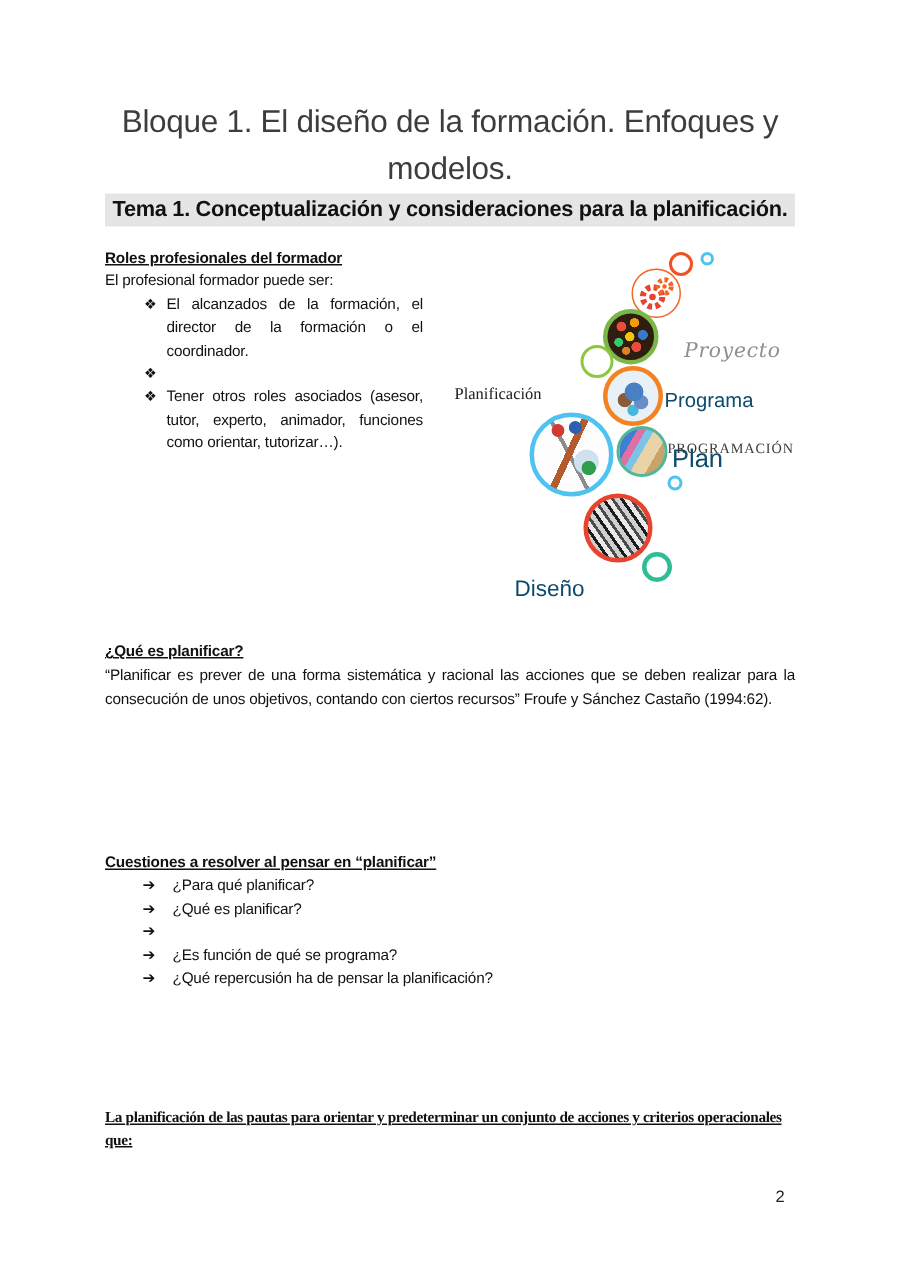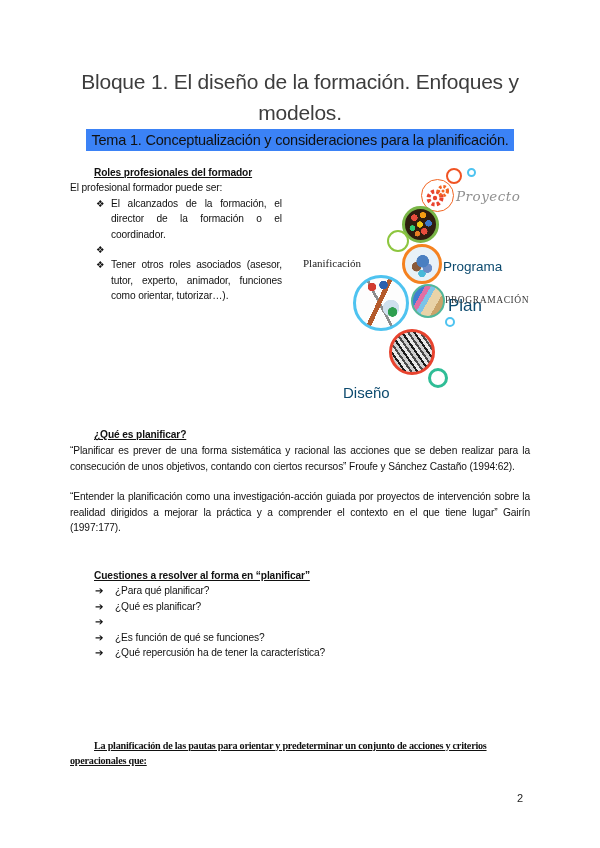--- a/index.html
+++ b/index.html
@@ -11,42 +11,42 @@
   
   .doc-title {
     position:absolute; top:66px; left:60px; width:480px;
     text-align:center; font-size:21px; line-height:31px;
     font-weight:400; color:#3d3d3d; letter-spacing:-0.2px;
   }
   .doc-subtitle-wrap {
     position:absolute; top:129px; left:0; width:600px; text-align:center;
   }
   .doc-subtitle {
-    display:inline-block; background:#3b82f6; color:#111;
-    font-size:14.5px; line-height:22px; font-weight:400;
+    display:inline-block; background:#e5e5e5; color:#111;
+    font-size:14.5px; line-height:22px; font-weight:700;
     padding:0 5px; letter-spacing:-0.2px;
   }
   
   .body-txt { font-size:10.2px; line-height:15.4px; letter-spacing:-0.12px; color:#111; }
-  .sec-h { font-weight:700; text-decoration:underline;margin-left:24px; }
+  .sec-h { font-weight:700; text-decoration:underline; }
   .just { text-align:justify; }
   
   .roles-block { position:absolute; left:70px; top:165px; width:212px; }
   .bullet-row { display:flex; }
   .bullet-row .marker { width:15px; flex:0 0 15px; margin-left:26px; font-size:9.5px; }
   .bullet-row .btext { flex:1; text-align:justify; }
   
   .diagram { position:absolute; left:295px; top:163px; width:260px; height:238px; }
   .circ { position:absolute; border-radius:50%; overflow:hidden; }
   .ring { position:absolute; border-radius:50%; background:transparent; }
   .lbl { position:absolute; white-space:nowrap; }
   .lbl-bold { font-weight:400; color:#0c4a6e; font-family:"Liberation Sans",sans-serif;margin-top:41px; }
   .lbl-serif { font-family:"Liberation Serif",serif; font-size:11px; color:#1a1a1a; }
   .lbl-caps { font-family:"Liberation Serif",serif; font-size:9.5px; letter-spacing:0.6px; color:#3a3a3a; }
-  .lbl-script { font-family:"DejaVu Serif",serif; font-style:italic; font-size:13.5px; color:#8f8f8f; letter-spacing:0.5px; }
+  .lbl-script { font-family:"DejaVu Serif",serif; font-style:italic; font-size:13.5px; color:#8f8f8f; letter-spacing:0.5px;margin-top:38px; }
   .c-gears { left:126px; top:16px; width:33px; height:33px; border:1.5px solid #f26522; background:#fff;
              display:flex; align-items:center; justify-content:center; }
   .c-programa { left:107px; top:43px; width:37px; height:37px; border:3px solid #7ab648;
     background-color:#2f1d10;
     background-image:
       radial-gradient(circle at 30% 28%, #e74c3c 0 3.2px, transparent 3.4px),
       radial-gradient(circle at 58% 20%, #f39c12 0 3px, transparent 3.2px),
       radial-gradient(circle at 76% 46%, #3a78c9 0 3.2px, transparent 3.4px),
       radial-gradient(circle at 48% 50%, #f1c40f 0 3px, transparent 3.2px),
       radial-gradient(circle at 24% 62%, #2ecc71 0 2.8px, transparent 3px),
@@ -151,43 +151,42 @@
 
     <div class="circ c-diseno"></div>
     <div class="lbl lbl-bold" style="left:48px; top:180px; font-size:15px;">Diseño</div>
 
     <div class="ring r-teal"></div>
   </div>
 
   <div class="planificar-block body-txt">
     <div class="sec-h">¿Qué es planificar?</div>
     <div class="quote just">“Planificar es prever de una forma sistemática y racional las acciones que se deben realizar para la consecución de unos objetivos, contando con ciertos recursos” Froufe y Sánchez Castaño (1994:62).</div>
-    <div class="quote just">“Entender la planificación como una investigación-acción guiada por proyectos de intervención sobre la realidad dirigidos a mejorar la práctica y a comprender el contexto en el que tiene lugar” Gairín (1997:177).</div>
   </div>
 
   <div class="cuestiones-block body-txt">
-    <div class="sec-h">Cuestiones a resolver al forma en “planificar”</div>
+    <div class="sec-h">Cuestiones a resolver al pensar en “planificar”</div>
     <div class="arrow-row">
       <span class="marker">➔</span>
       <span>¿Para qué planificar?</span>
     </div>
     <div class="arrow-row">
       <span class="marker">➔</span>
       <span>¿Qué es planificar?</span>
     </div>
     <div class="arrow-row">
       <span class="marker">➔</span>
     </div>
     <div class="arrow-row">
       <span class="marker">➔</span>
-      <span>¿Es función de qué se funciones?</span>
+      <span>¿Es función de qué se programa?</span>
     </div>
     <div class="arrow-row">
       <span class="marker">➔</span>
-      <span>¿Qué repercusión ha de tener la característica?</span>
+      <span>¿Qué repercusión ha de pensar la planificación?</span>
     </div>
   </div>
 
   <div class="bottom-block body-txt">
     <span class="sec-h">La planificación de las pautas para orientar y predeterminar un conjunto de acciones y criterios operacionales que:</span>
   </div>
 
   <div class="page-number">2</div>
 
 </div>

